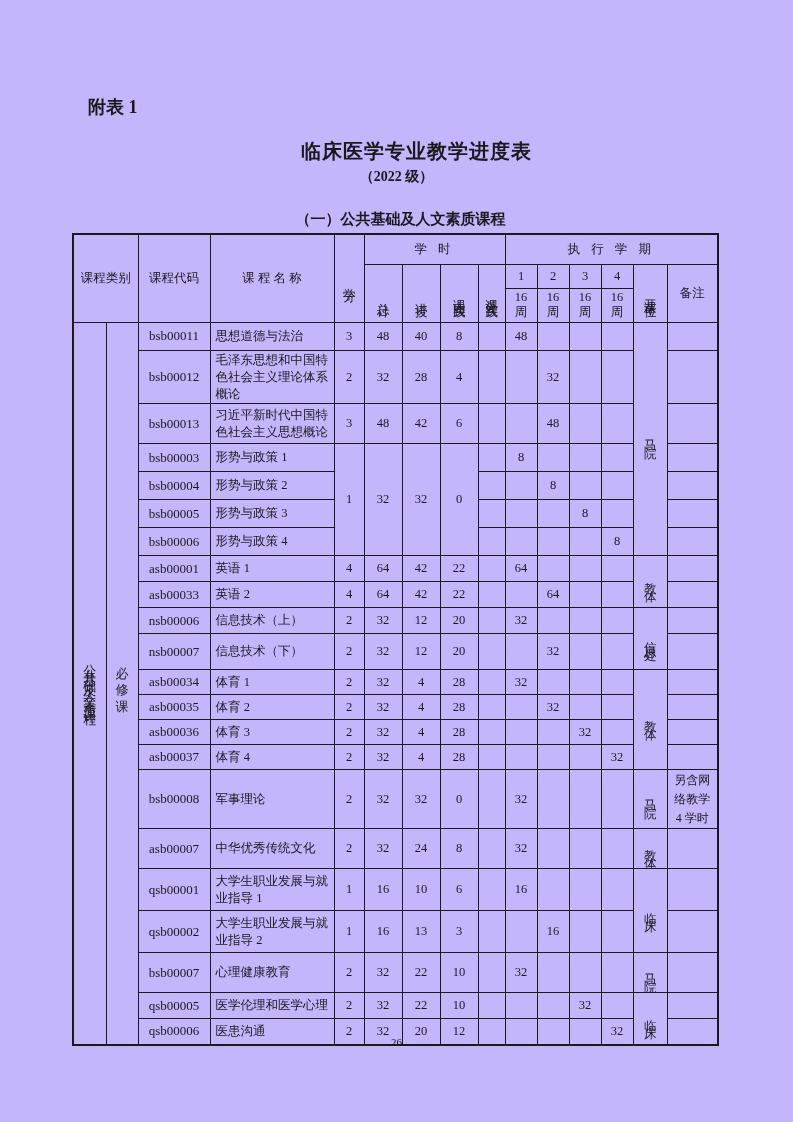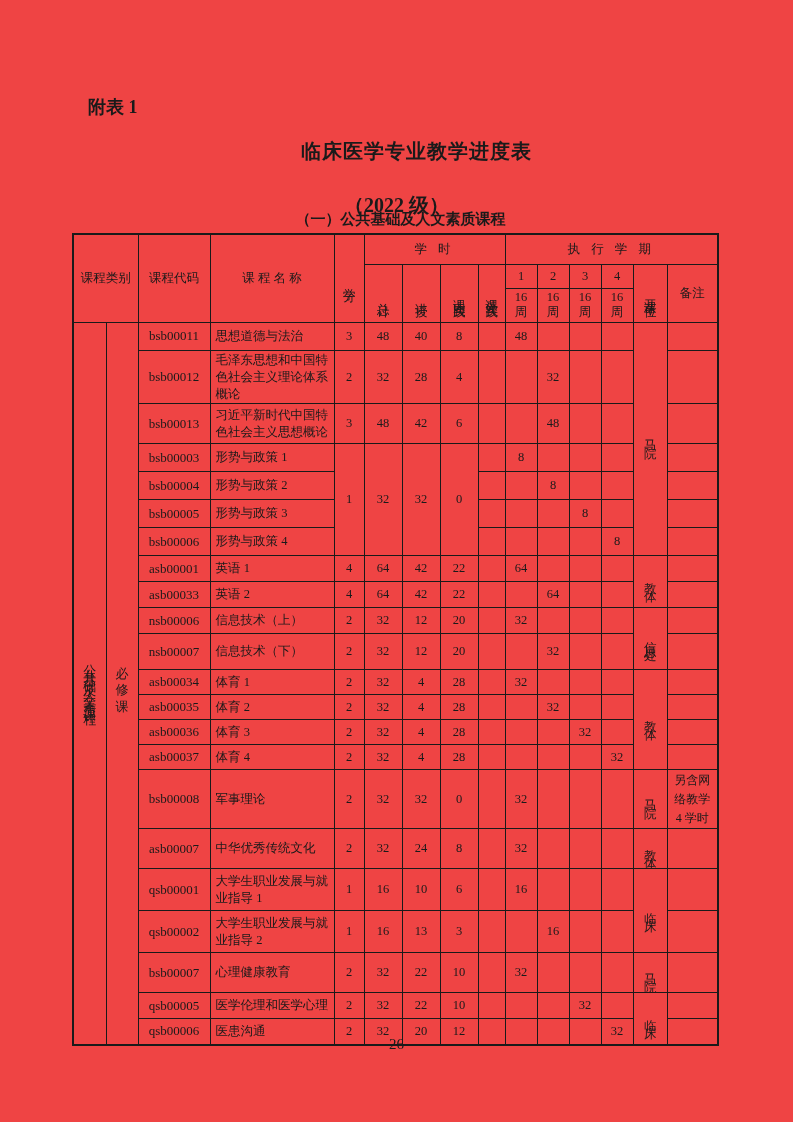--- a/index.html
+++ b/index.html
@@ -1,36 +1,36 @@
 <!DOCTYPE html>
 <html><head>
 <meta charset="utf-8">
 <style>
   html,body{margin:0;padding:0;background:#e8e8e8;}
-  .page{position:relative;width:793px;height:1122px;background:#ef4444;margin:0 auto;
+  .page{position:relative;width:793px;height:1122px;background:#c4b5fd;margin:0 auto;
         font-family:"Liberation Serif","DejaVu Serif",serif;color:#1a1a1a;overflow:hidden;}
   .appendix{position:absolute;left:88px;top:95px;font-size:18px;font-weight:bold;}
   .title{position:absolute;left:0;top:138px;width:100%;text-align:center;font-size:20px;font-weight:bold;letter-spacing:1px;padding-left:20px;}
-  .subtitle{position:absolute;left:0;top:192px;width:100%;text-align:center;font-size:20px;font-weight:bold;}
+  .subtitle{position:absolute;left:0;top:168px;width:100%;text-align:center;font-size:14px;font-weight:bold;}
   .section{position:absolute;left:4px;top:210px;width:100%;text-align:center;font-size:15px;font-weight:bold;}
   .tbl-wrap{position:absolute;left:72px;top:233px;}
   table{border-collapse:collapse;table-layout:fixed;width:645px;border:2px solid #1a1a1a;}
   td,th{border:1px solid #1a1a1a;padding:1px 2px;font-size:12.5px;font-weight:normal;
         text-align:center;vertical-align:middle;overflow:hidden;}
   .name{text-align:left;padding:1px 5px;line-height:1.35;margin-top:28px;}
   .code{font-size:13px;}
   .vt{writing-mode:vertical-lr;text-orientation:upright;display:inline-block;line-height:1;}
   .vt-h{letter-spacing:2px;}
   .vt-cat{letter-spacing:5px;font-size:13px;}
   .vt-type{letter-spacing:17px;font-size:13px;}
   .vt-unit{letter-spacing:7px;}
   .wk{line-height:1.25;}
   .grp{letter-spacing:4px;}
   .remark{font-size:12px;line-height:1.55;text-align:center;padding:1px 4px;}
-  .footer{position:absolute;left:0;top:1036px;width:100%;text-align:center;font-size:15px;}
+  .footer{position:absolute;left:0;top:1036px;width:100%;text-align:center;font-size:11px;}
 </style>
 </head>
 <body>
 
 <div class="page">
   <div class="appendix">附表 1</div>
   <div class="title">临床医学专业教学进度表</div>
   <div class="subtitle">（2022 级）</div>
   <div class="section">（一）公共基础及人文素质课程</div>
 

